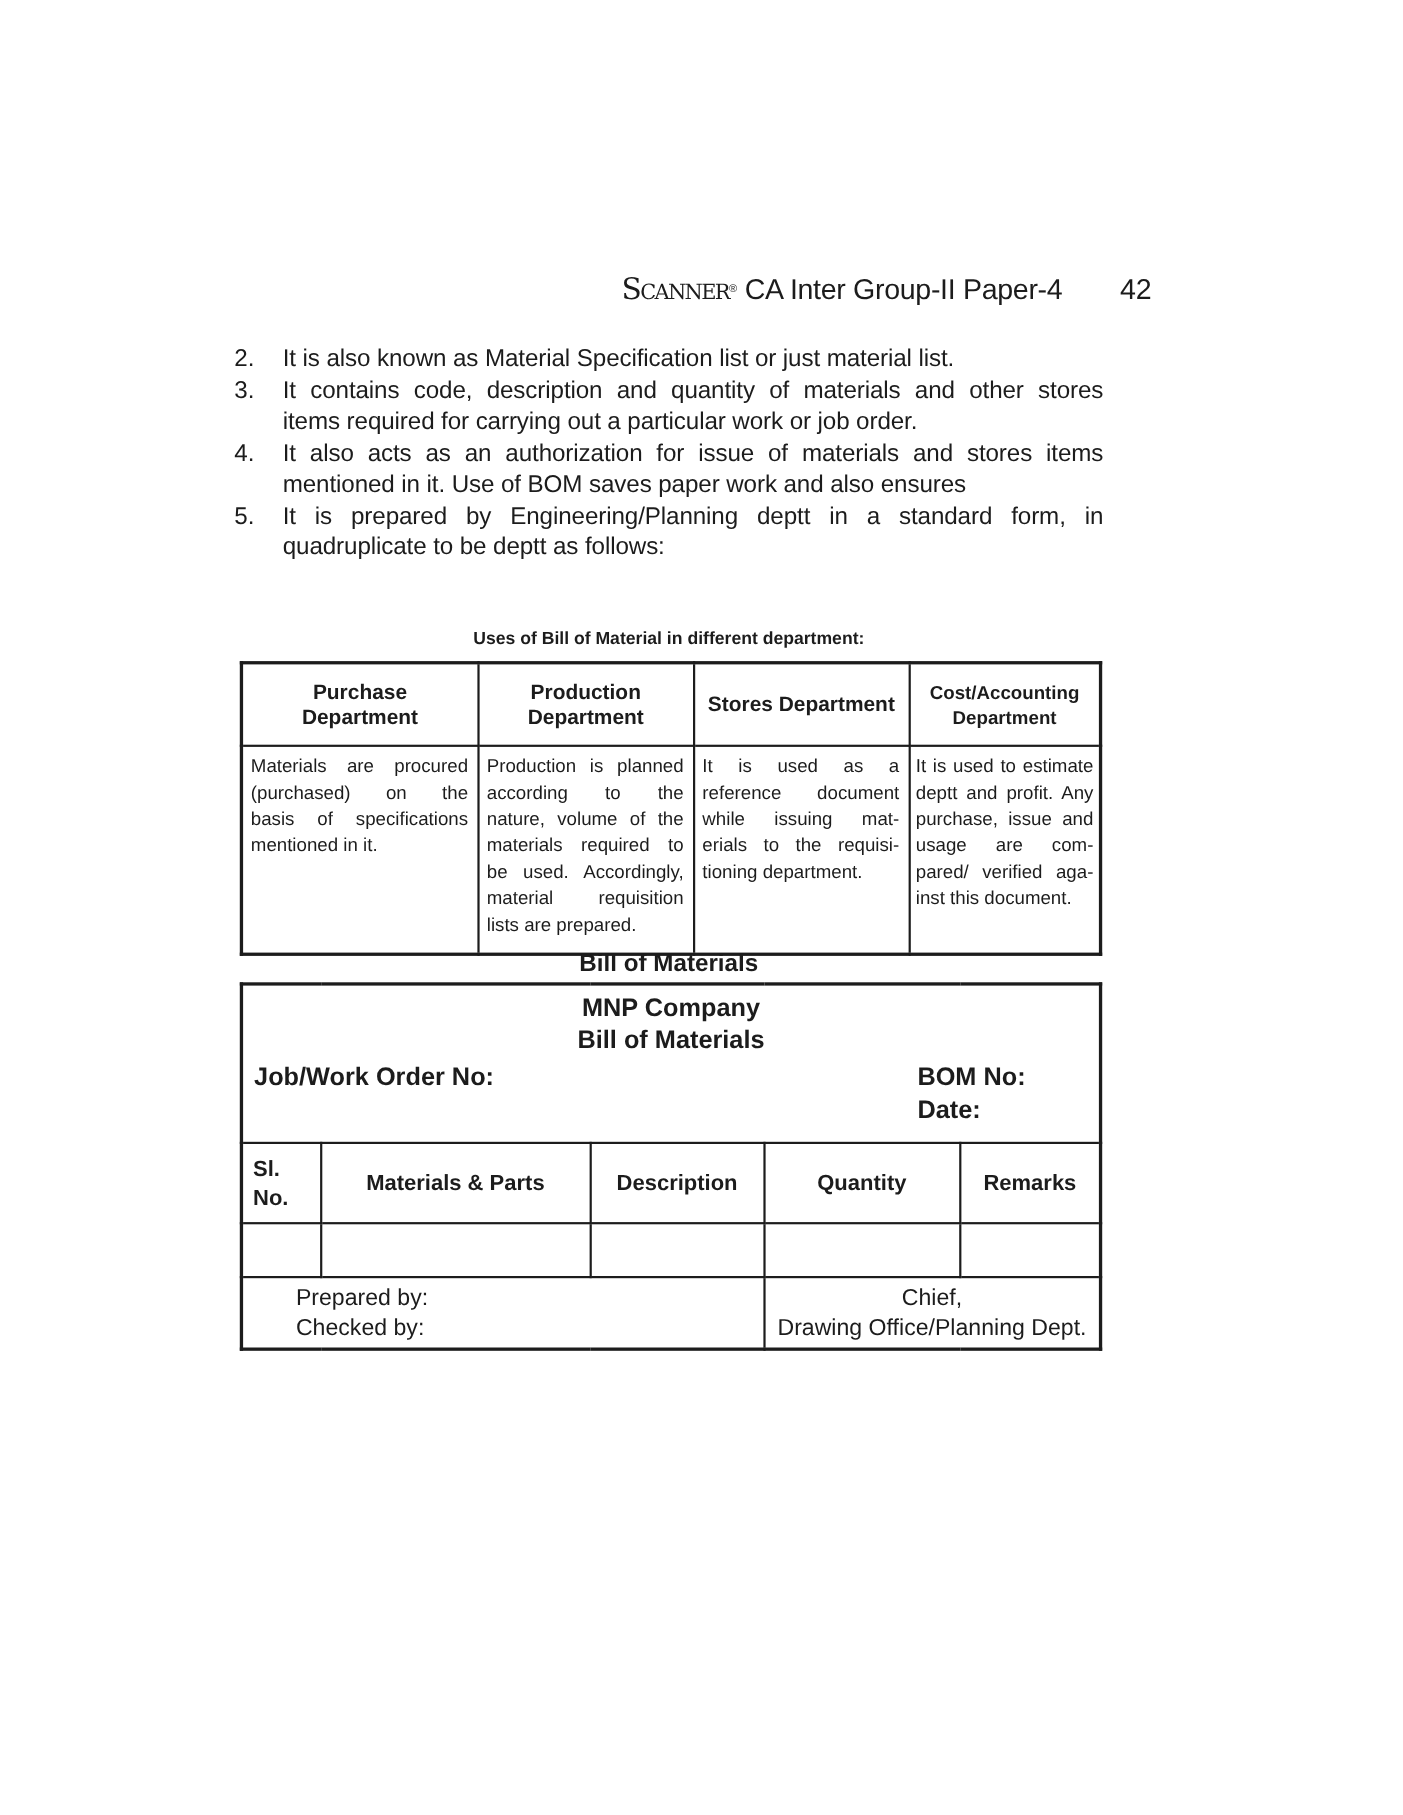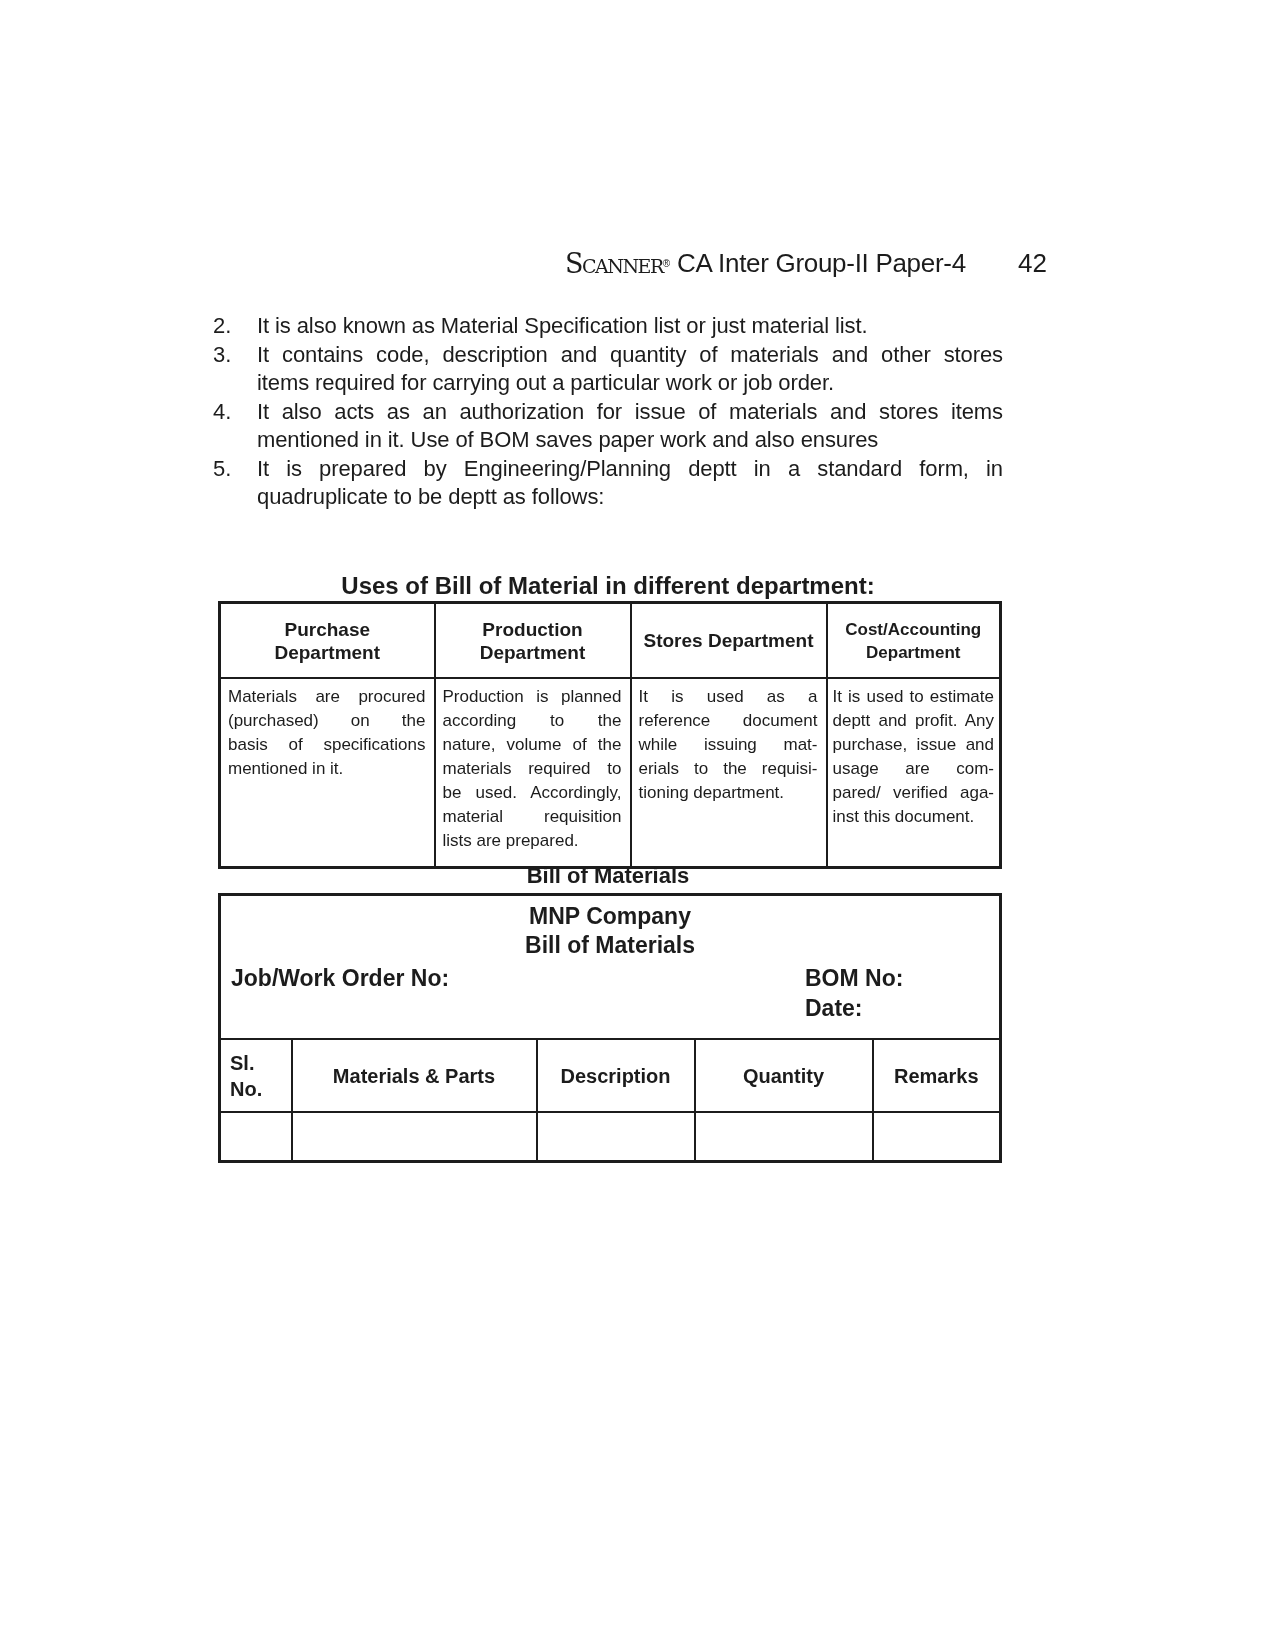--- a/index.html
+++ b/index.html
@@ -26,21 +26,21 @@
   .list { position:absolute; left:213px; top:312px; width:790px; }
   .list-item { display:flex; font-size:22px; line-height:28.5px; letter-spacing:-0.1px; }
   .li-num { width:44px; flex:none; }
   .li-text { flex:1; }
   .jl > div { text-align:justify; text-align-last:justify; }
   .jl > div:last-child { text-align:justify; text-align-last:left; }
 
   
   .uses-title {
     position:absolute; left:213px; top:572px; width:790px;
-    text-align:center; font-weight:bold; font-size:24px;
+    text-align:center; font-weight:bold; font-size:16px;
   }
   table { border-collapse:collapse; table-layout:fixed; }
   .uses-table { position:absolute; left:218px; top:601px; width:781px; border:3px solid #1c1c1c;padding-left:24px; }
   .uses-table th, .uses-table td { border:2px solid #1c1c1c; }
   .uses-table th {
     height:69px; vertical-align:middle; text-align:center;
     font-size:19px; line-height:23px; white-space:pre-line; padding:2px;
   }
   .uses-table th.narrow { font-size:17px; }
   .uses-table td {
@@ -52,21 +52,21 @@
   
   .bom-heading {
     position:absolute; left:213px; top:863px; width:790px;
     text-align:center; font-weight:bold; font-size:22px;
   }
   .bom-table { position:absolute; left:218px; top:893px; width:781px; border:3px solid #1c1c1c; }
   .bom-table th, .bom-table td { border:2px solid #1c1c1c; }
   .bom-head-cell { height:130px; vertical-align:top; padding:6px 10px; position:relative; }
   .bom-company, .bom-subtitle { text-align:center; font-weight:bold; font-size:23px; line-height:29px; }
   .bom-labels { position:relative; font-weight:bold; font-size:23px; margin-top:3px; line-height:30px; }
-  .right-labels { position:absolute; left:574px; top:0; display:flex; flex-direction:column; }
+  .right-labels { position:absolute; left:603px; top:0; display:flex; flex-direction:column; }
   .bom-table th {
     height:67px; vertical-align:middle; text-align:center;
     font-weight:bold; font-size:20px; line-height:26px; white-space:pre-line; padding:2px;
   }
   .bom-table th.slno { text-align:left; padding-left:9px; }
   .bom-empty td { height:45px; }
   .bom-footer td { height:61px; vertical-align:middle; font-size:21px; line-height:28px; }
   .footer-left { padding-left:48px; }
   .footer-right { text-align:center; }
 </style>
@@ -197,16 +197,26 @@
         <th>Quantity</th>
         <th>Remarks</th>
       </tr>
       <tr class="bom-empty">
         <td></td>
         <td></td>
         <td></td>
         <td></td>
         <td></td>
       </tr>
+      <tr class="bom-footer">
+        <td colspan="3" class="footer-left">
+            <div>Prepared by:</div>
+            <div>Checked by:</div>
+          </td>
+        <td colspan="2" class="footer-right">
+            <div>Chief,</div>
+            <div>Drawing Office/Planning Dept.</div>
+          </td>
+      </tr>
     </tbody>
   </table>
 
 </div>
 
 </body></html>

